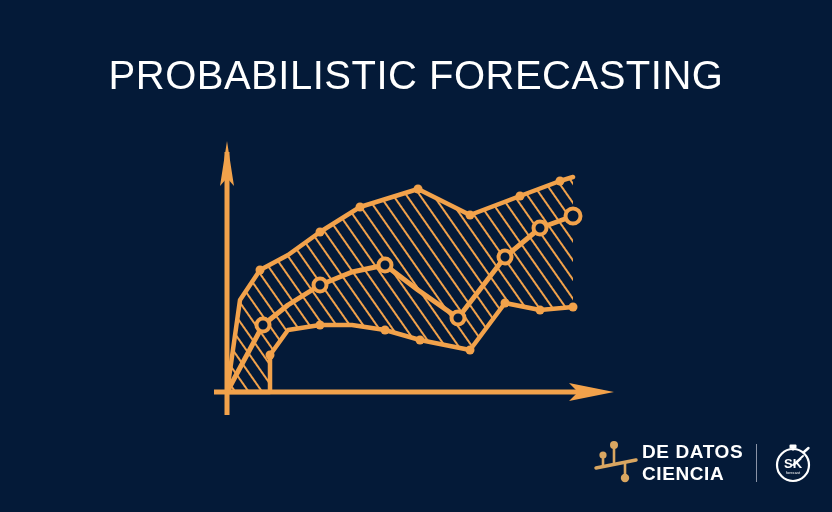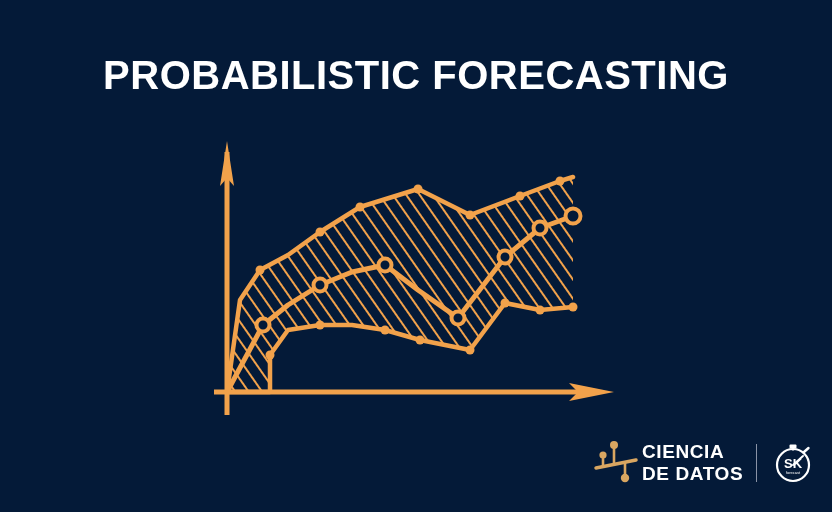--- a/index.html
+++ b/index.html
@@ -21,21 +21,21 @@
   }
   #title {
     position: absolute;
     top: 52px;
     left: 0;
     width: 832px;
     text-align: center;
     color: #ffffff;
     font-family: "Liberation Sans", sans-serif;
     font-size: 40px;
-    font-weight: bold;
+    font-weight: normal;
     letter-spacing: 0.5px;
     line-height: 46px;
     white-space: nowrap;
   }
   #chart {
     position: absolute;
     top: 0;
     left: 0;
     width: 832px;
     height: 512px;
@@ -153,22 +153,22 @@
       <line x1="4" y1="31" x2="44" y2="23" stroke="#d9a661" stroke-width="3.5" stroke-linecap="round"></line>
       <line x1="11" y1="21" x2="11" y2="30" stroke="#d9a661" stroke-width="2.6"></line>
       <circle cx="11" cy="18" r="3.6" fill="#d9a661"></circle>
       <line x1="22" y1="11" x2="22" y2="28" stroke="#d9a661" stroke-width="2.6"></line>
       <circle cx="22" cy="8" r="4" fill="#d9a661"></circle>
       <line x1="33" y1="26" x2="33" y2="38" stroke="#d9a661" stroke-width="2.6"></line>
       <circle cx="33" cy="41" r="4.2" fill="#d9a661"></circle>
     </svg>
 
     <div id="logo-wordmark">
+      <div>DE DATOS</div>
       <div>CIENCIA</div>
-      <div>DE DATOS</div>
     </div>
 
     <div id="logo-divider"></div>
 
     <svg id="sk-logo" viewBox="0 0 46 46" xmlns="http://www.w3.org/2000/svg">
       <circle cx="23" cy="25" r="16" fill="none" stroke="#ffffff" stroke-width="2.2"></circle>
       <rect x="19.5" y="4.5" width="7" height="4" rx="1" fill="#ffffff"></rect>
       <line x1="23" y1="8.5" x2="23" y2="10.5" stroke="#ffffff" stroke-width="2.2"></line>
       <line x1="34" y1="12" x2="38.5" y2="8" stroke="#ffffff" stroke-width="2.4" stroke-linecap="round"></line>
       <line x1="23" y1="25" x2="33" y2="16" stroke="#ffffff" stroke-width="2" stroke-linecap="round"></line>

